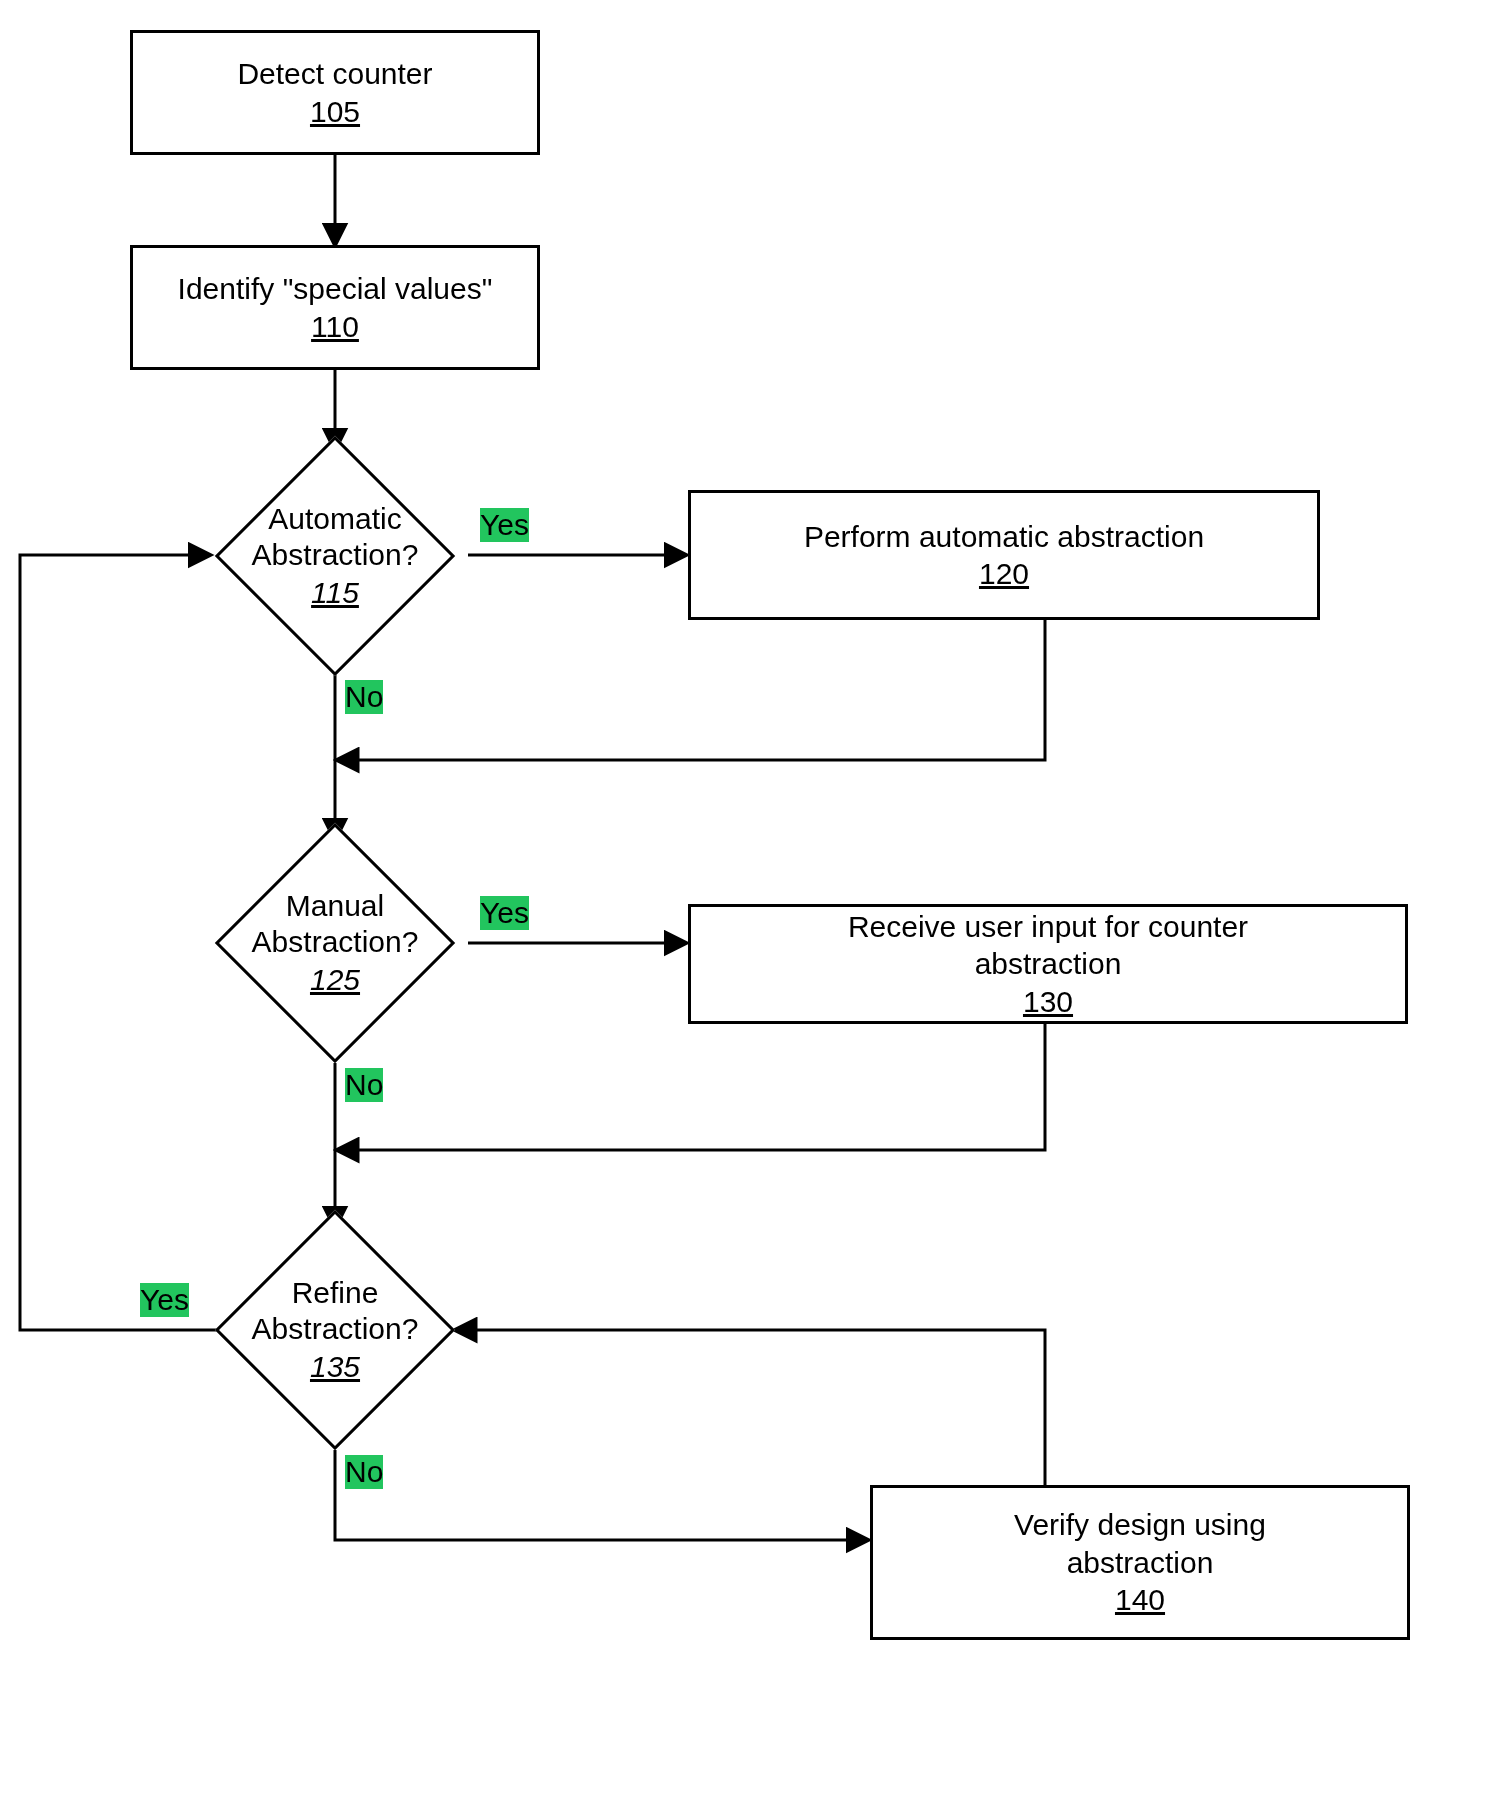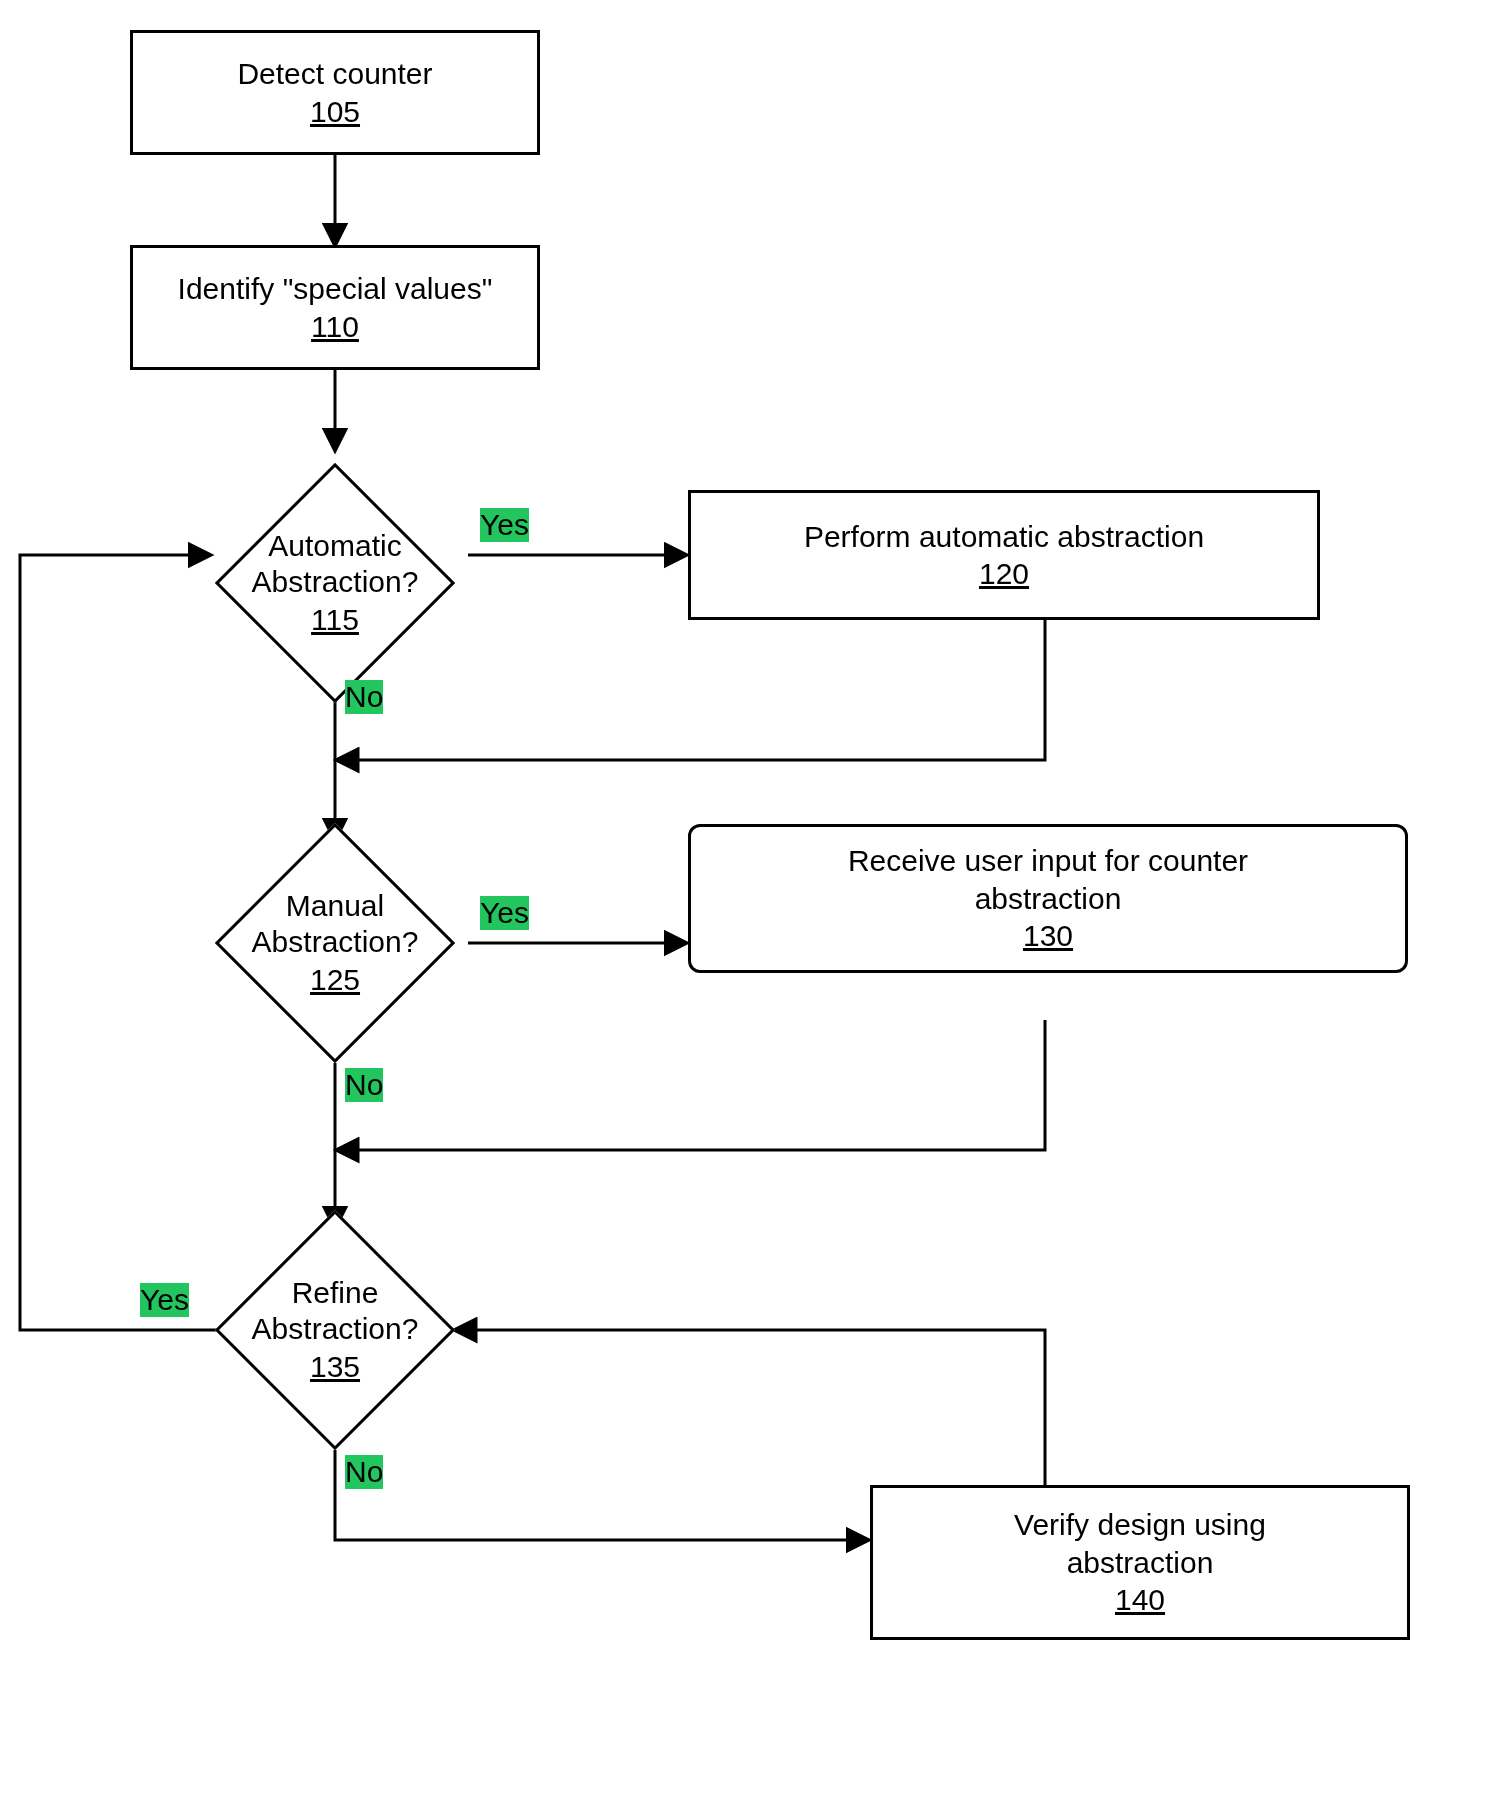--- a/index.html
+++ b/index.html
@@ -48,20 +48,21 @@
     flex-direction: column;
     align-items: center;
     justify-content: center;
     text-align: center;
     font-size: 30px;
     line-height: 1.2;
   }
   .diamond-content .ref {
     text-decoration: underline;
     margin-top: 2px;
+    font-style: italic;
   }
   .label {
     position: absolute;
     font-size: 30px;
     background: #22c55e;
   }
   svg.connections {
     position: absolute;
     left: 0; top: 0;
     width: 1496px;
@@ -113,21 +114,21 @@
   <div class="box" style="left:130px; top:30px; width:410px; height:125px;">
     <div>Detect counter</div>
     <div class="ref">105</div>
   </div>
 
   <div class="box" style="left:130px; top:245px; width:410px; height:125px;">
     <div>Identify "special values"</div>
     <div class="ref">110</div>
   </div>
 
-  <div class="diamond" style="left:250px; top:498px; width:170px; height:170px;">
+  <div class="diamond" style="left:250px; top:471px; width:170px; height:170px;">
     <div class="diamond-shape"></div>
     <div class="diamond-content">
       <div>Automatic</div>
       <div>Abstraction?</div>
       <div class="ref">115</div>
     </div>
   </div>
   <div class="label" style="left:480px; top:508px;">Yes</div>
   <div class="label" style="left:345px; top:680px;">No</div>
 
@@ -140,21 +141,21 @@
     <div class="diamond-shape"></div>
     <div class="diamond-content">
       <div>Manual</div>
       <div>Abstraction?</div>
       <div class="ref">125</div>
     </div>
   </div>
   <div class="label" style="left:480px; top:896px;">Yes</div>
   <div class="label" style="left:345px; top:1068px;">No</div>
 
-  <div class="box" style="left:688px; top:824px; width:720px; height:149px;border-radius:12px;">
+  <div class="box" style="left:688px; top:904px; width:720px; height:120px;">
     <div>Receive user input for counter</div>
     <div>abstraction</div>
     <div class="ref">130</div>
   </div>
 
   <div class="diamond" style="left:250px; top:1245px; width:170px; height:170px;">
     <div class="diamond-shape"></div>
     <div class="diamond-content">
       <div>Refine</div>
       <div>Abstraction?</div>

